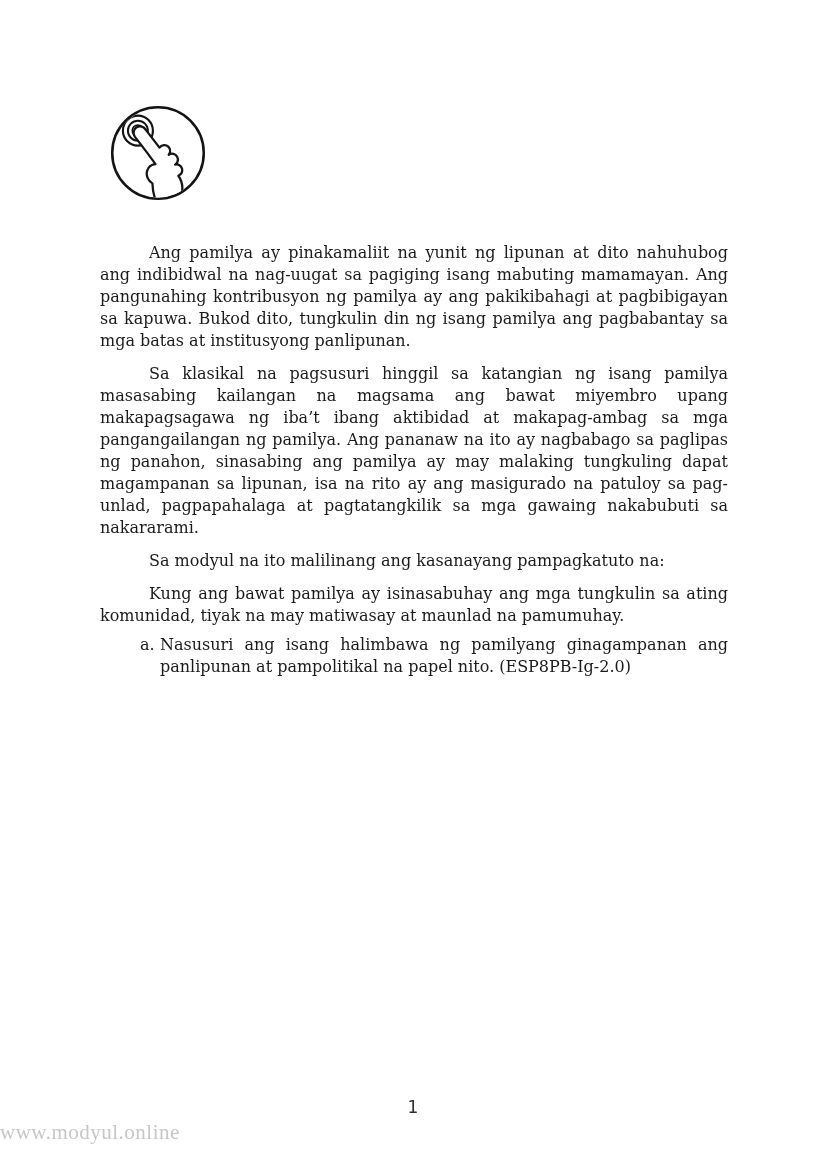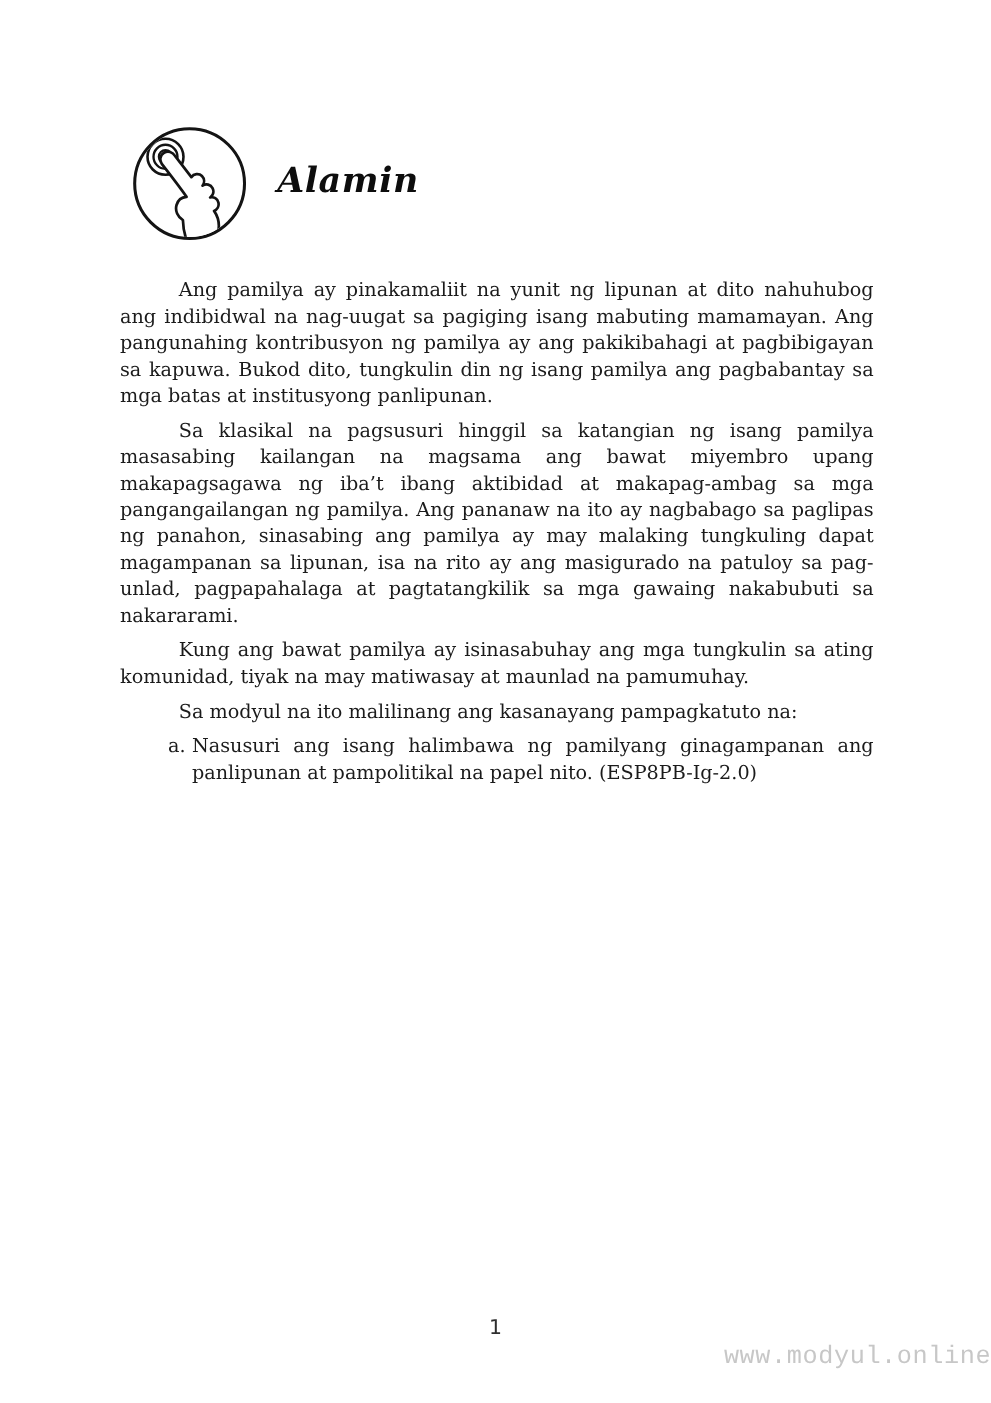--- a/index.html
+++ b/index.html
@@ -32,43 +32,43 @@
 
   .content {
     position: absolute;
     top: 231px; left: 100px;
     width: 628px;
     font-size: 16px;
     line-height: 22px;
     text-align: justify;
   }
   .content p {
-    margin: 0 0 7px 0;
+    margin: 11px 0 7px 0;
     text-indent: 49px;
   }
   .objective {
     display: flex;
     margin: 0 0 0 40px;
   }
   .obj-marker { flex: none; width: 20px; }
   .obj-text { flex: 1; text-align: justify; }
 
   .page-number {
     position: absolute;
     top: 1097px; left: 0; width: 100%;
     text-align: center;
     font-family: "DejaVu Sans", sans-serif;
     font-size: 17px;
     color: #2e2e2e;
   }
   .watermark {
     position: absolute;
     top: 1120px; left: 0; width: 100%;
-    text-align: right;
-    font-family: Liberation Mono, monospace;
+    text-align: left;
+    font-family: Liberation Serif, serif;
     font-size: 21px;
     letter-spacing: 0.5px;
     color: #c7c7c7;
   }
 </style>
 </head>
 <body>
 
 <div class="page">
 
@@ -98,28 +98,27 @@
                    C74.5,78.5 75.8,85.5 74,92.5
                    L71.5,104 L50,104
                    C46.5,97 44.5,88.5 44.3,81
                    C39.8,78.3 37.5,73 38.9,68.2
                    C40,64.3 43.4,61.6 47.4,61.3
                    C42,53.5 33.5,42.5 26.5,33.5
                    Z" fill="#ffffff" stroke="#141414" stroke-width="2.3" stroke-linecap="round" stroke-linejoin="round"></path>
         </g>
       </svg>
     </span>
-    <h1 class="title">Alamin</h1>
   </div>
 
   <div class="content">
     <p>Ang pamilya ay pinakamaliit na yunit ng lipunan at dito nahuhubog ang indibidwal na nag-uugat sa pagiging isang mabuting mamamayan. Ang pangunahing kontribusyon ng pamilya ay ang pakikibahagi at pagbibigayan sa kapuwa. Bukod dito, tungkulin din ng isang pamilya ang pagbabantay sa mga batas at institusyong panlipunan.</p>
     <p>Sa klasikal na pagsusuri hinggil sa katangian ng isang pamilya masasabing kailangan na magsama ang bawat miyembro upang makapagsagawa ng iba’t ibang aktibidad at makapag-ambag sa mga pangangailangan ng pamilya. Ang pananaw na ito ay nagbabago sa paglipas ng panahon, sinasabing ang pamilya ay may malaking tungkuling dapat magampanan sa lipunan, isa na rito ay ang masigurado na patuloy sa pag-unlad, pagpapahalaga at pagtatangkilik sa mga gawaing nakabubuti sa nakararami.</p>
+    <p>Sa modyul na ito malilinang ang kasanayang pampagkatuto na:</p>
     <p>Kung ang bawat pamilya ay isinasabuhay ang mga tungkulin sa ating komunidad, tiyak na may matiwasay at maunlad na pamumuhay.</p>
-    <p>Sa modyul na ito malilinang ang kasanayang pampagkatuto na:</p>
     <div class="objective">
       <span class="obj-marker">a.</span>
       <span class="obj-text">Nasusuri ang isang halimbawa ng pamilyang ginagampanan ang panlipunan at pampolitikal na papel nito. (ESP8PB-Ig-2.0)</span>
     </div>
   </div>
 
   <div class="page-number">1</div>
   <div class="watermark">www.modyul.online</div>
 
 </div>

